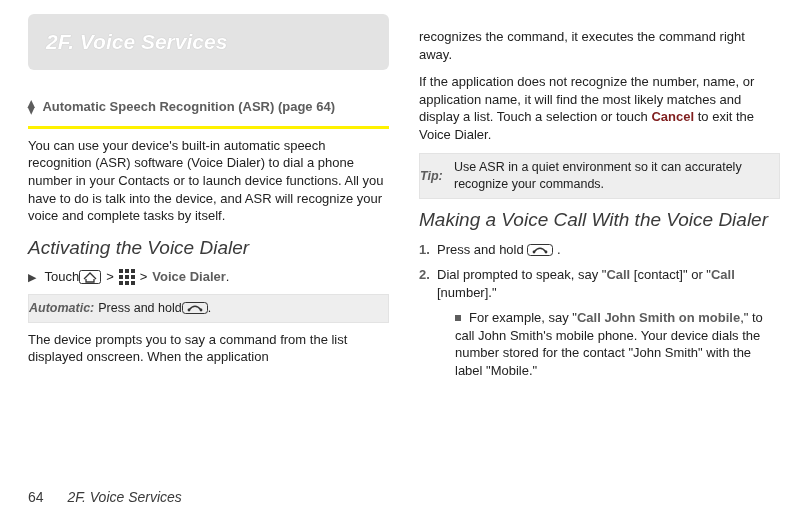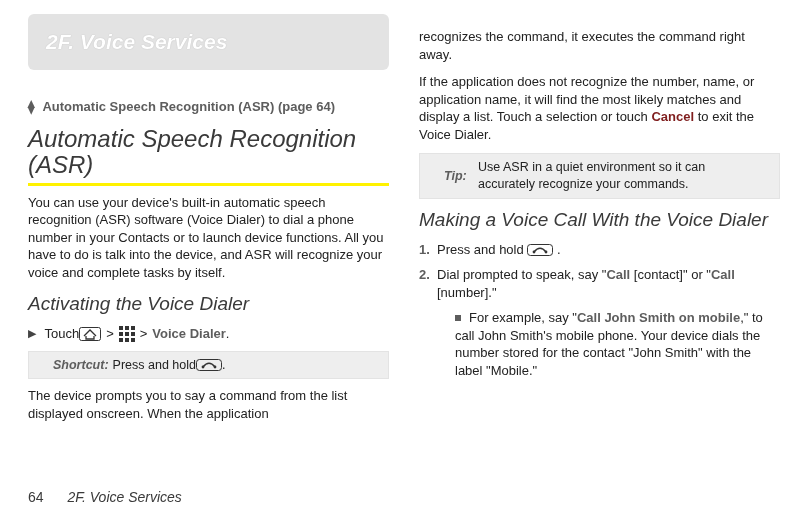--- a/index.html
+++ b/index.html
@@ -94,21 +94,21 @@
     margin: 0 5px;
     color: #222;
   }
   .semi {
     font-weight: 700;
     color: #5d5d5d;
   }
   .callout {
     background: #eee;
     border: 1px solid #e3e3e3;
-    padding: 5px 24px;
+    padding: 5px 0;
     margin: 8px 0;
     font-size: 12.5px;
     display:flex;
     align-items:center;
     flex-wrap:wrap;
   }
   .callout .label {
     font-style: italic;
     font-weight: 700;
     color: #5d5d5d;
@@ -166,21 +166,20 @@
     <div class="section-header">
       <h2>2F.   Voice Services</h2>
     </div>
 
     <div class="toc">
       <div class="toc-item">
         <span class="dia">⧫</span><span>Automatic Speech Recognition (ASR) (page 64)</span>
       </div>
     </div>
 
-    <h1 class="main-heading">Automatic Speech Recognition (ASR)</h1>
     <div class="accent-bar"></div>
 
     <p class="body">You can use your device's built-in automatic speech recognition (ASR) software (Voice Dialer) to dial a phone number in your Contacts or to launch device functions. All you have to do is talk into the device, and ASR will recognize your voice and complete tasks by itself.</p>
 
     <h3 class="sub-heading">Activating the Voice Dialer</h3>
 
     <div class="step">
       <span class="tri">▶</span>
       <span>Touch </span>
       <span class="home-icon">
@@ -202,21 +201,21 @@
             <rect x="6" y="12" width="4" height="4" fill="#333"></rect>
             <rect x="12" y="12" width="4" height="4" fill="#333"></rect>
         </svg>
       </span>
       <span class="sep">&gt;</span>
       <span class="semi">Voice Dialer</span>
         <span>.</span>
     </div>
 
     <div class="callout">
-      <span class="label">Shortcut:</span>
+      <span class="label">Automatic:</span>
       <span>Press and hold </span>
       <span class="phone-icon">
         <svg width="26" height="12" viewBox="0 0 26 12">
             <rect x="0.5" y="0.5" width="25" height="11" rx="3" fill="none" stroke="#333"></rect>
             <path d="M7 8 C11 3 15 3 19 8" fill="none" stroke="#333" stroke-width="1.4"></path>
             <circle cx="7" cy="8" r="1.4" fill="#333"></circle>
             <circle cx="19" cy="8" r="1.4" fill="#333"></circle>
           </svg>
       </span>
       <span>.</span>

